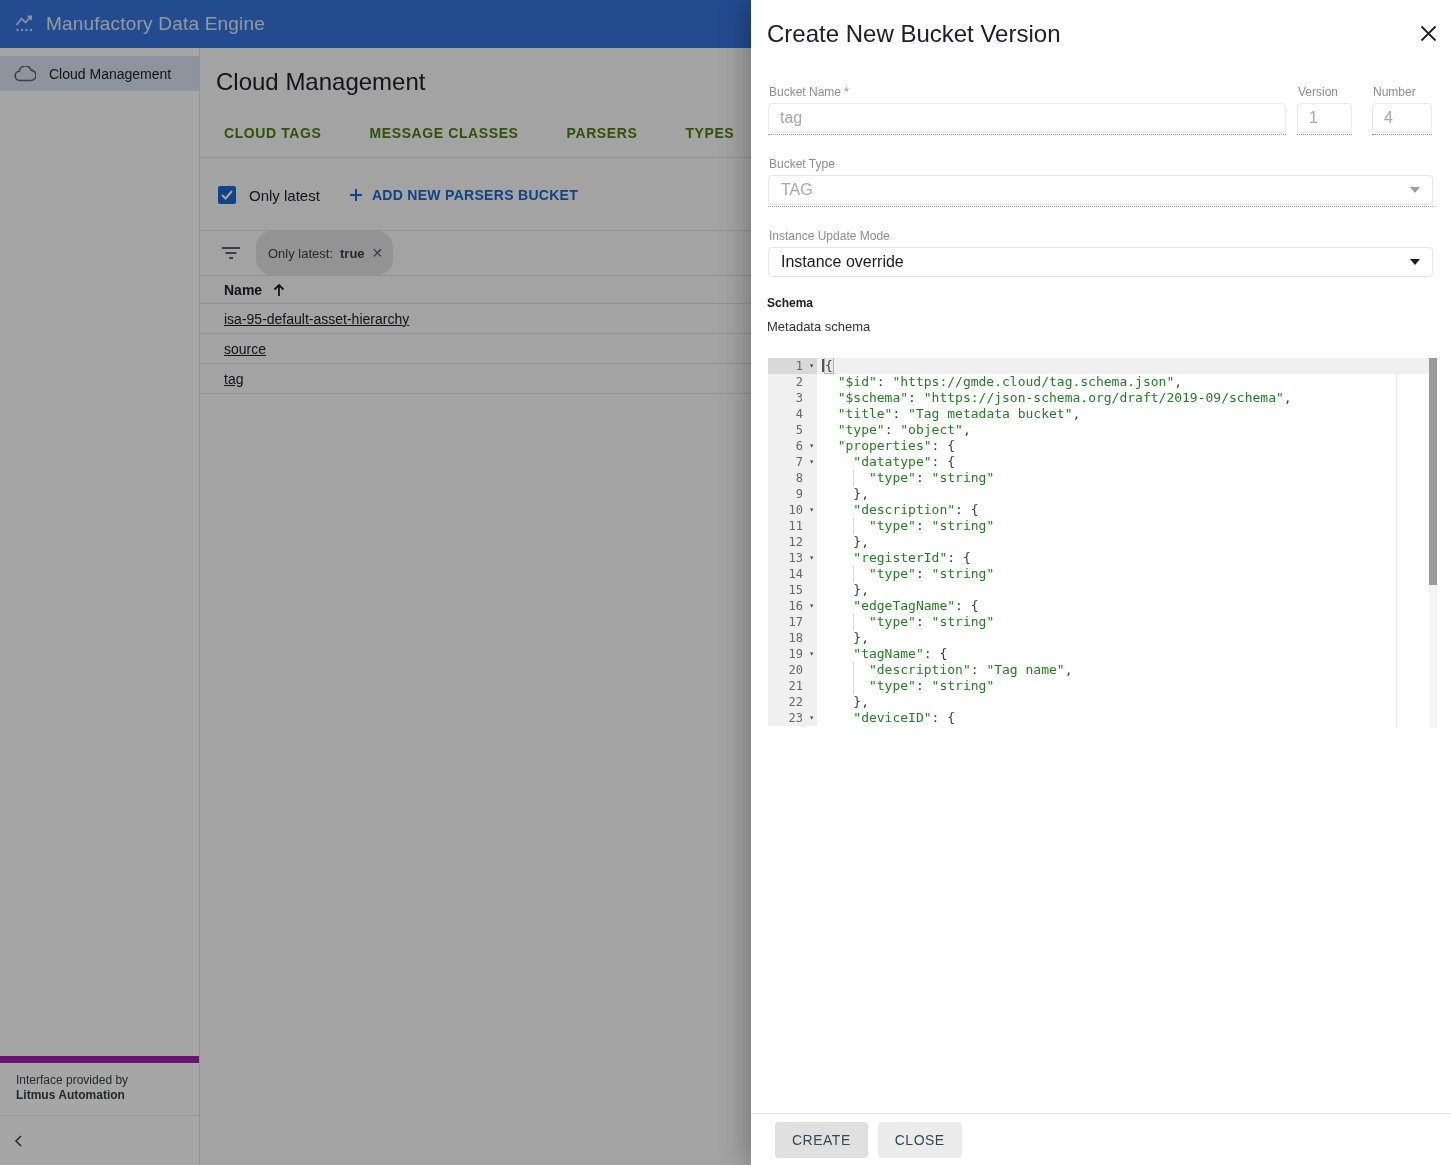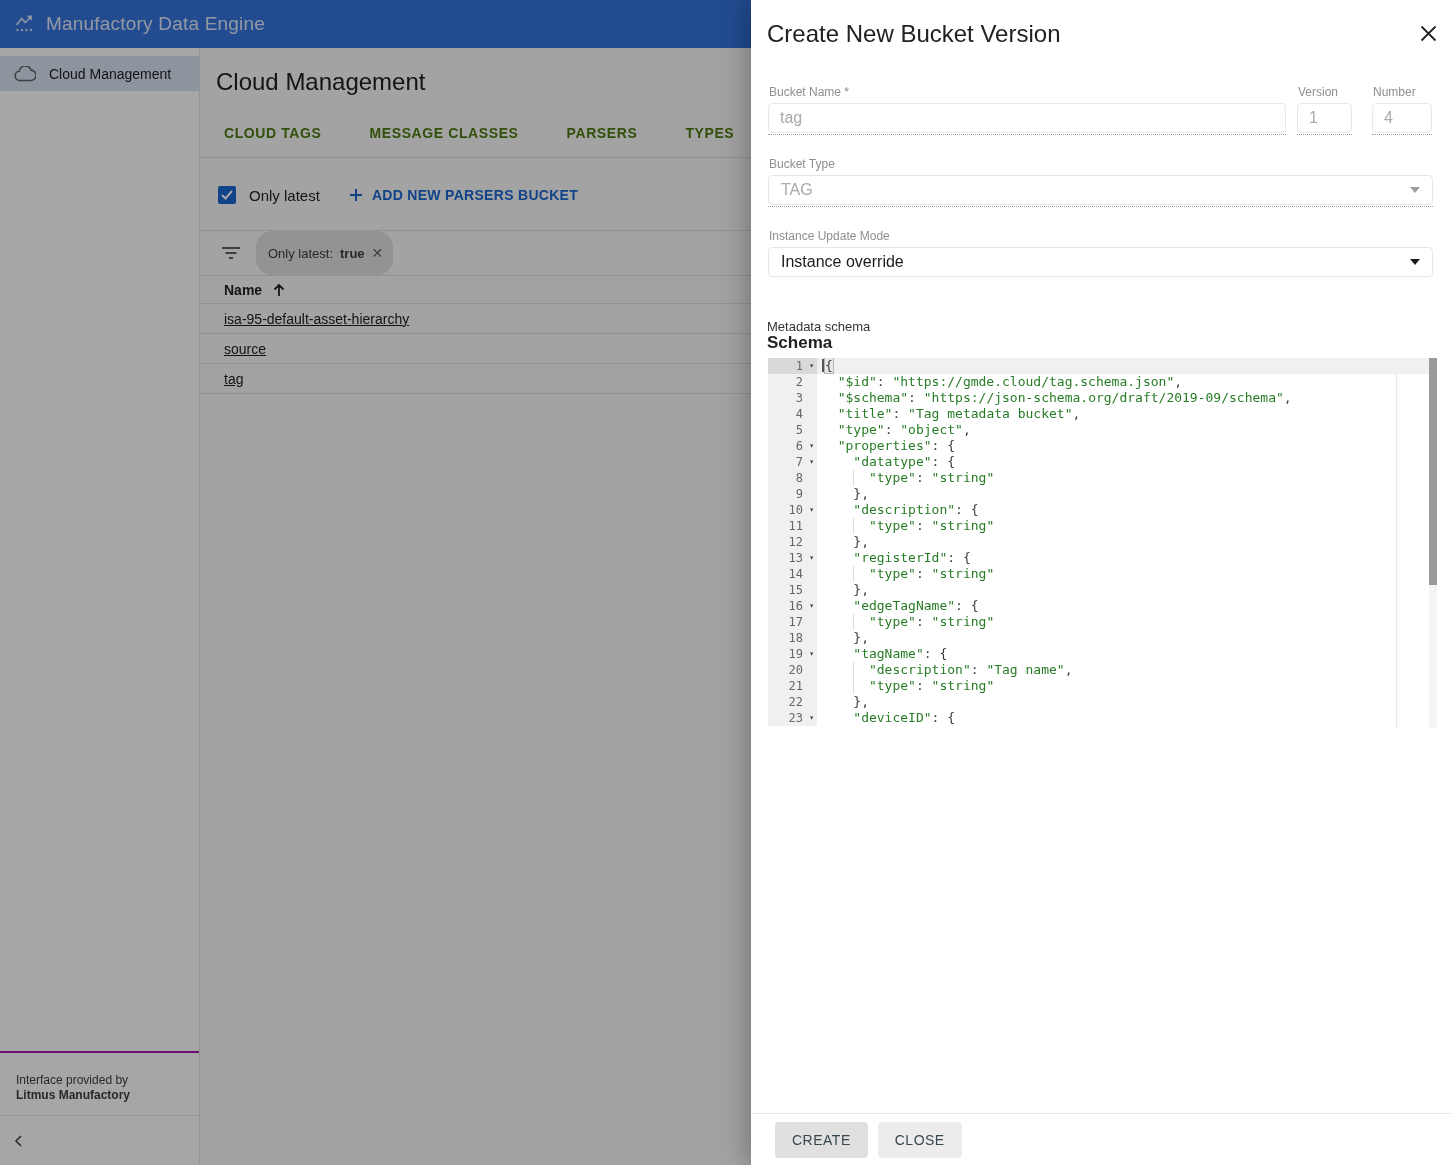--- a/index.html
+++ b/index.html
@@ -11,21 +11,21 @@
             display:flex; align-items:center; padding-left:14px; gap:10px; z-index:1; }
   .topbar-title { color:rgba(255,255,255,0.85); font-size:19px; letter-spacing:.2px; }
 
   
   .sidebar { position:absolute; top:48px; left:0; width:200px; bottom:0; background:#ffffff;
              border-right:1px solid #e0e0e0; z-index:1; }
   .side-item { margin-top:8px; height:35px; display:flex; align-items:center; gap:13px;
                padding-left:14px; background:#dbe4f2; cursor:pointer; }
   .side-item-label { font-size:14px; color:#202124; }
   .side-footer { position:absolute; bottom:0; left:0; right:0; font-size:12px; color:#3c4043; }
-  .foot-text { border-top:2px solid #a21caf; padding:20px 16px 12px; line-height:15px; }
+  .foot-text { border-top:7px solid #a21caf; padding:10px 16px 12px; line-height:15px; }
   .foot-b { font-weight:700; }
   .foot-collapse { border-top:1px solid #e6e6e6; height:50px; display:flex; align-items:center; padding-left:12px; }
 
   
   .main { position:absolute; top:48px; left:200px; right:0; bottom:0; background:#fafafa; z-index:1; overflow:hidden; }
   .page-title { margin:20px 0 0 16px; font-size:24px; font-weight:400; color:#202124; }
   .tabs { margin-top:14px; border-bottom:1px solid #e0e0e0; display:flex; }
   .tab { height:47px; line-height:47px; padding:0 24px; font-size:14px; font-weight:600;
          letter-spacing:.6px; color:#4d7c0f; cursor:pointer; white-space:nowrap; }
   .tab.active { color:#1967d2; box-shadow:inset 0 -2px 0 #1967d2; }
@@ -60,21 +60,21 @@
   .f-input { position:absolute; height:30px; border:1px solid #e9e9e9; border-radius:4px; padding:0 11px;
              font-size:16px; color:#a9a9a9; background:#fff; outline:none; font-family:"Liberation Sans", sans-serif; }
   .dotted { position:absolute; height:0; border-top:1px dotted #9e9e9e; }
   .sel { position:absolute; height:30px; border:1px solid #e6e6e6; border-radius:4px; display:flex;
          align-items:center; padding:0 12px; font-size:16px; background:#fff; cursor:default; }
   .sel .arrow { position:absolute; right:12px; width:0; height:0; border-left:5px solid transparent;
                 border-right:5px solid transparent; border-top:6px solid #9e9e9e; }
   .sel.enabled { cursor:pointer; color:#1c1c1c; }
   .sel.enabled .arrow { border-top-color:#1c1c1c; }
   .sel.disabled { color:#a9a9a9; }
-  .schema-h { position:absolute; top:296px; left:16px; font-size:17px; font-weight:700; color:#212121;margin-top:37px; }
+  .schema-h { position:absolute; top:296px; left:16px; font-size:12px; font-weight:700; color:#212121; }
   .schema-sub { position:absolute; top:319px; left:16px; font-size:13px; color:#333; }
   .schema-lbl { position:absolute; top:360px; left:18px; font-size:18px; color:#9e9e9e; }
 
   
   .editor { position:absolute; top:358px; left:17px; width:669px; height:370px; background:#fff;
             font-family:"DejaVu Sans Mono", monospace; font-size:13px; line-height:16px; overflow:hidden; }
   .print-margin { position:absolute; left:628px; top:0; bottom:0; border-left:1px solid #e8e8e8; }
   .ed-line { display:flex; height:16px; position:relative; }
   .ed-line.active { background:#f0f0f0; }
   .ed-gut { flex:0 0 49px; background:#f0f0f0; text-align:right; padding-right:14px; color:#666;
@@ -124,21 +124,21 @@
     <span>
       <svg width="22" height="16" viewBox="0 0 24 17">
         <path d="M6.2 15.5 a5 5 0 0 1 -.4 -9.98 A6.6 6.6 0 0 1 18.6 4.3 A4.9 4.9 0 0 1 18.2 15.5 Z" fill="none" stroke="#5f6368" stroke-width="1.7"></path>
       </svg>
     </span>
     <span class="side-item-label">Cloud Management</span>
   </div>
   <div class="side-footer">
     <div class="foot-text">
       <div>Interface provided by</div>
-      <div class="foot-b">Litmus Manufactory</div>
+      <div class="foot-b">Litmus Automation</div>
     </div>
     <div class="foot-collapse">
       <span>
         <svg width="14" height="14" viewBox="0 0 14 14">
           <polyline points="9,2 4,7 9,12" fill="none" stroke="#444" stroke-width="1.6"></polyline>
         </svg>
       </span>
     </div>
   </div>
 </div>

